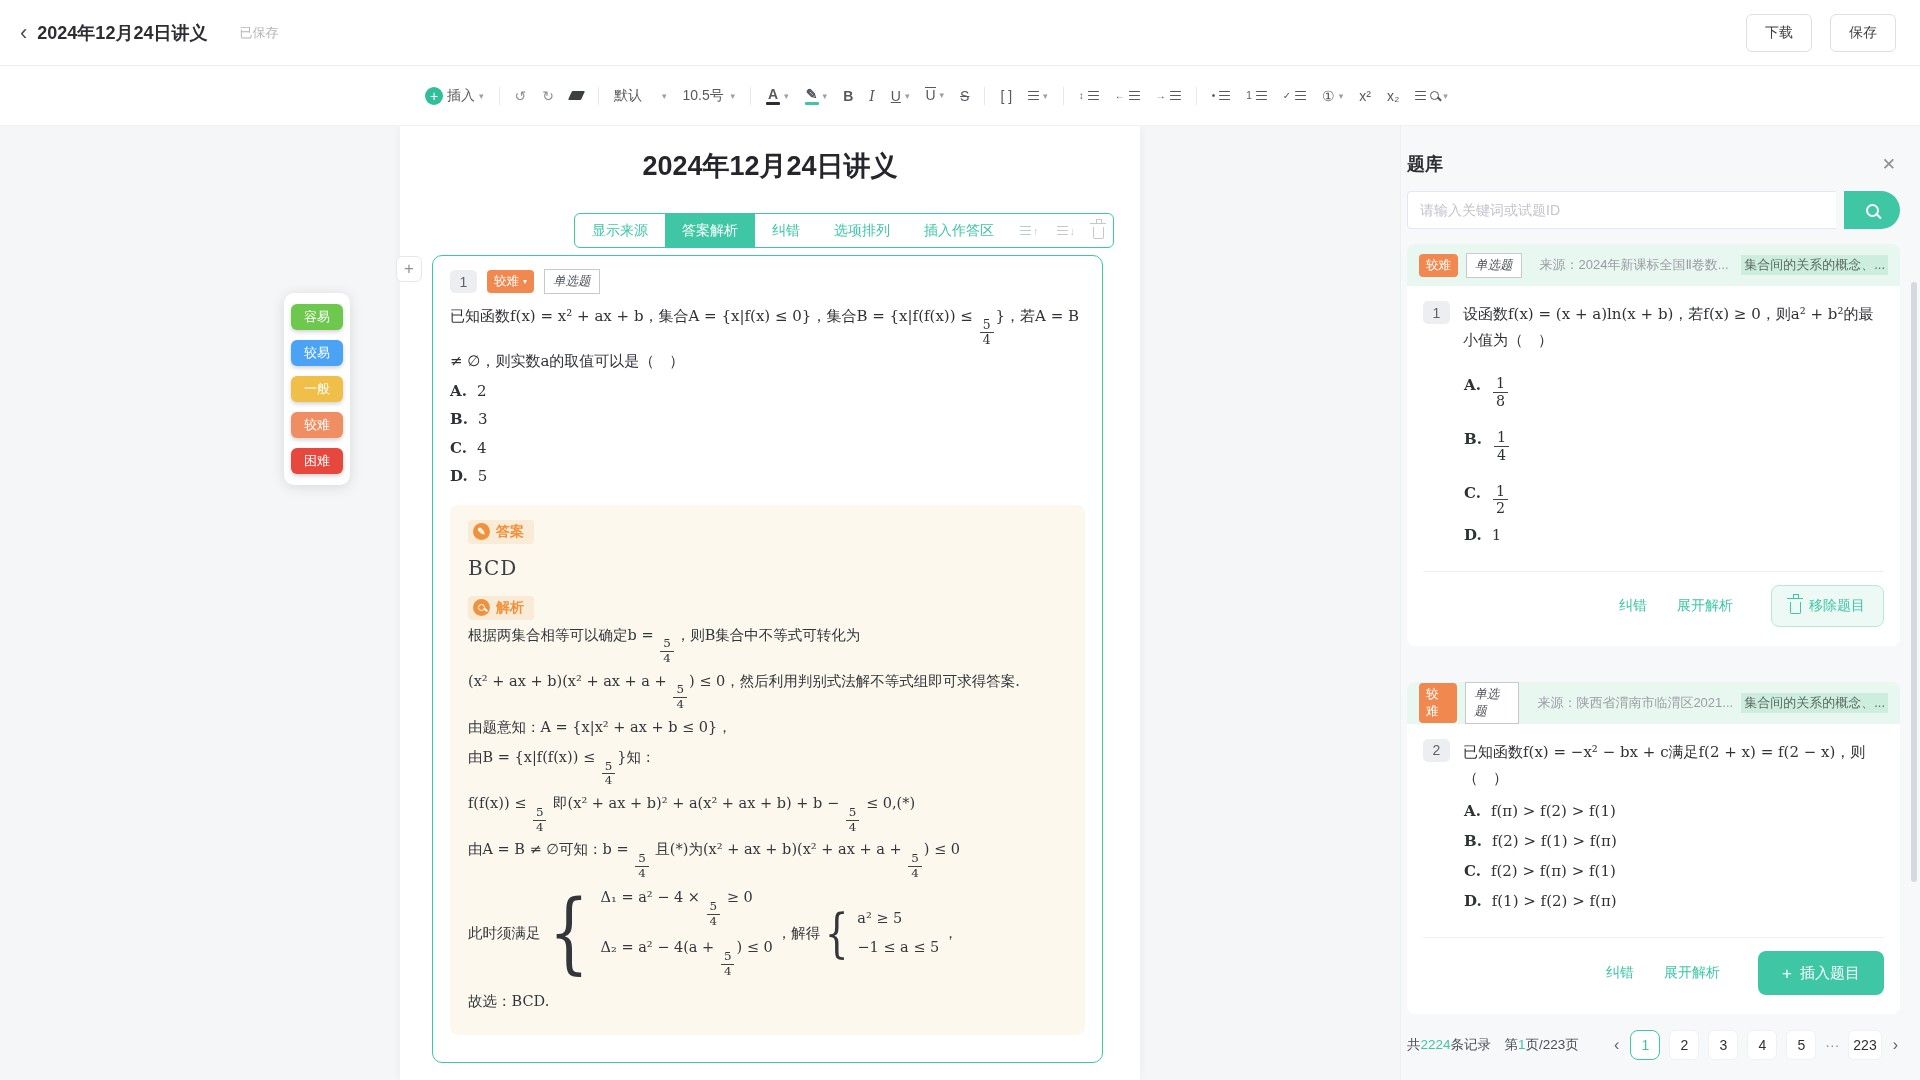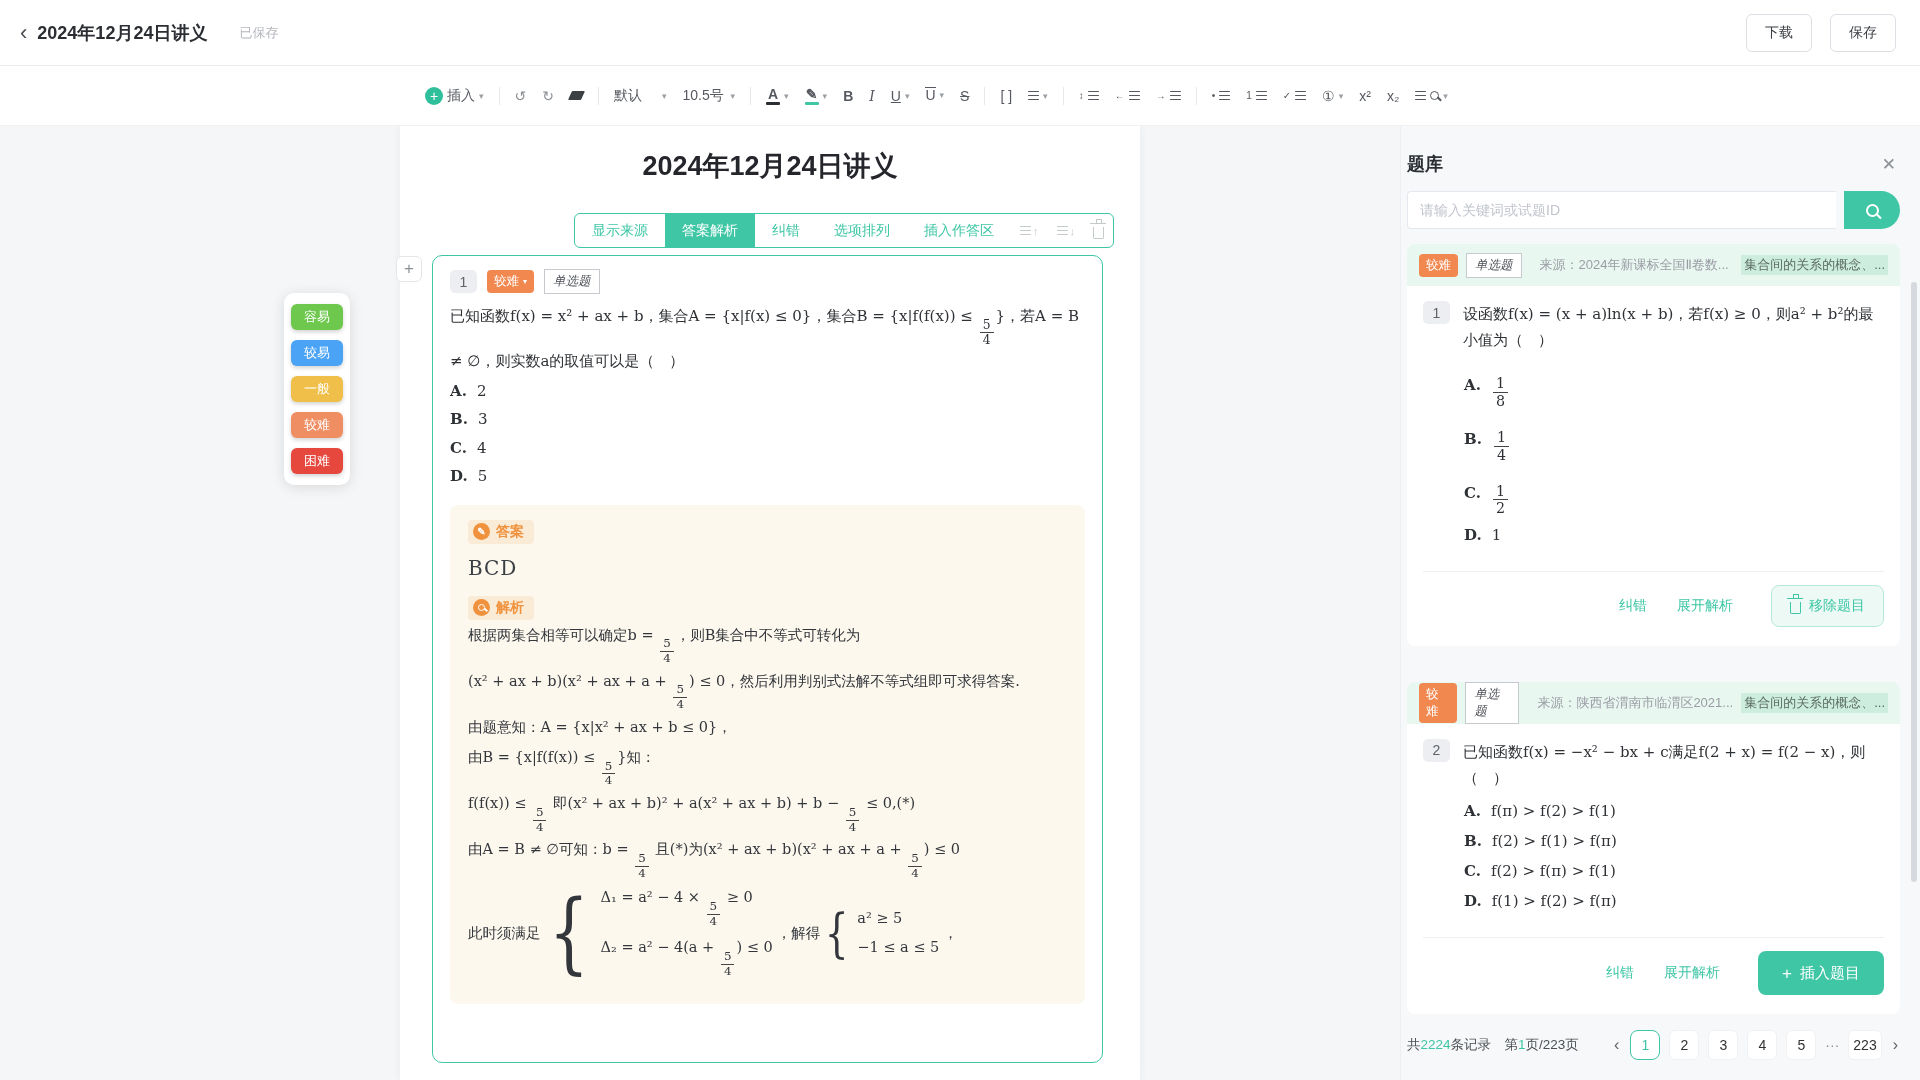--- a/index.html
+++ b/index.html
@@ -388,20 +388,21 @@
                 </span>) ≤ 0</span>
           </span>
           <span>，解得</span>
           <span class="brace b2">{</span>
           <span class="syscol">
             <span class="math">a² ≥ 5</span>
             <span class="math">−1 ≤ a ≤ 5</span>
           </span>
           <span>，</span>
         </div>
+        <div class="aline math">故选：BCD.</div>
         
         
       </div>
     </section>
   </div>
 
   <aside class="sidebar">
     <div class="sb-head">
       <h3>题库</h3>
       <span class="close">✕</span>

